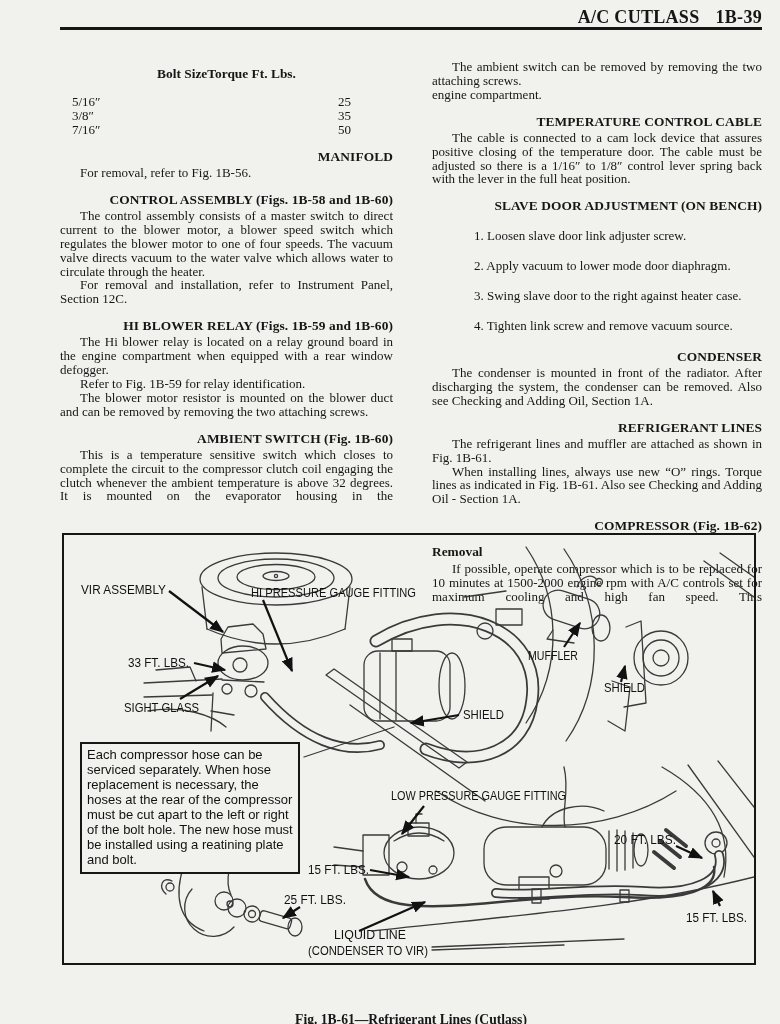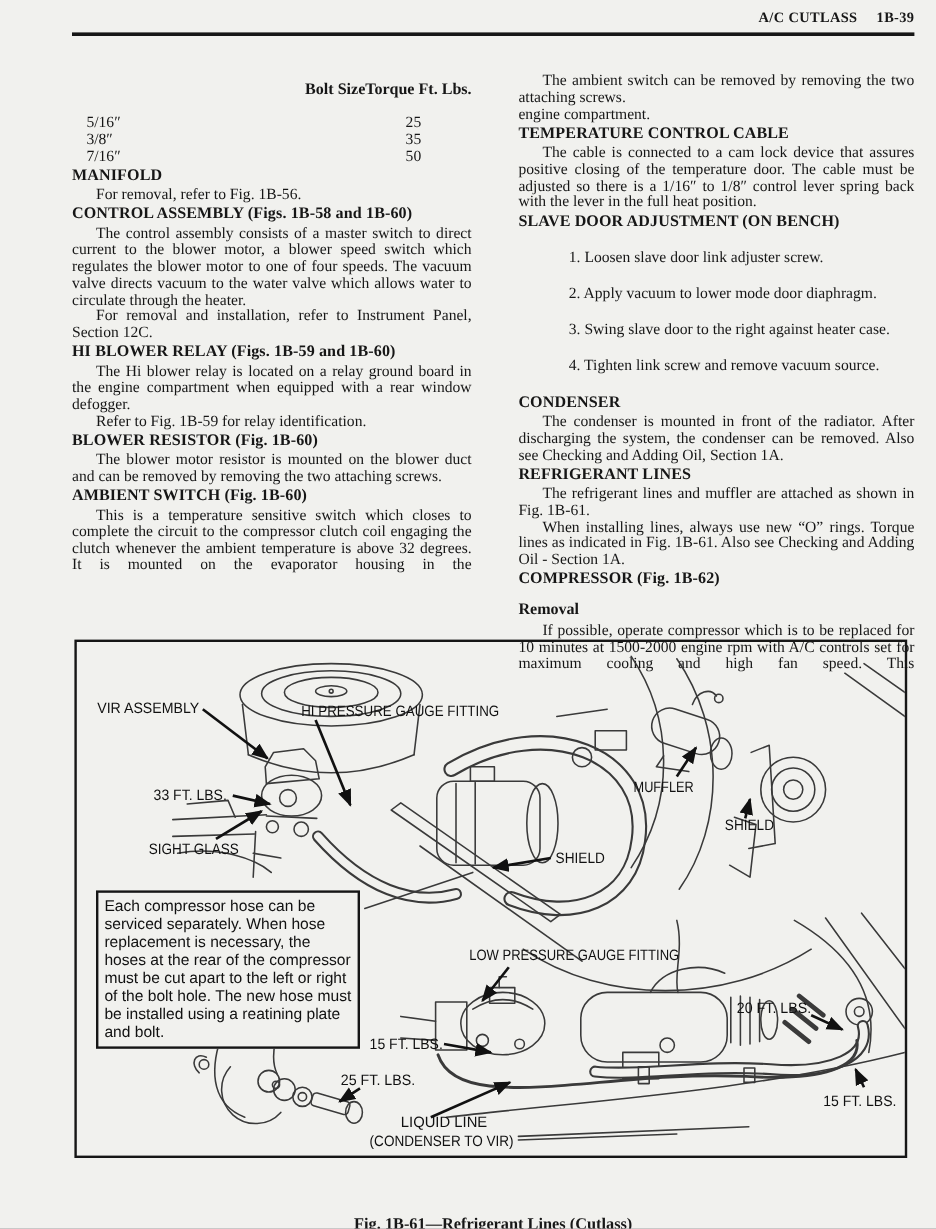--- a/index.html
+++ b/index.html
@@ -1,37 +1,37 @@
 <!DOCTYPE html>
 <html><head>
 <meta charset="utf-8">
 <style>
   html,body{margin:0;padding:0;background:#8a8a8a;}
   .page{position:relative;width:780px;height:1024px;background:#f1f1ee;
         font-family:"Liberation Serif",serif;color:#161616;overflow:hidden;}
 
   
   .hdr{position:absolute;top:7px;left:60px;width:702px;text-align:right;
-       font-weight:bold;font-size:12px;letter-spacing:.3px;}
+       font-weight:bold;font-size:18px;letter-spacing:.3px;}
   .hdr .num{margin-left:16px;}
   .rule{position:absolute;top:27px;left:60px;width:702px;height:3px;background:#161616;}
 
   
   .colL{position:absolute;left:60px;top:60px;width:333px;}
   .colR{position:absolute;left:432px;top:60px;width:330px;}
   p.body{margin:0;font-size:13px;line-height:13.9px;text-align:justify;}
   .ind{text-indent:20px;}
   .jl{text-align-last:justify;}
-  h3.sh{margin:1px 0 2px;font-size:13.4px;line-height:15px;font-weight:bold;letter-spacing:.1px;}
+  h3.sh{margin:12px 0 2px;font-size:13.4px;line-height:15px;font-weight:bold;letter-spacing:.1px;text-align:right;}
   h4.sub{margin:11px 0 2px;font-size:13.4px;font-weight:bold;}
   p.li{margin:16px;padding-left:26px;font-size:13px;line-height:13.9px;}
 
   
   .ttable{margin-top:6px;}
-  .thead{display:flex;justify-content:flex-end;font-weight:bold;font-size:13.4px;}
+  .thead{display:flex;justify-content:center;font-weight:bold;font-size:13.4px;}
   .trow{position:relative;font-size:13px;line-height:14px;}
   .trow.first{margin-top:13px;}
   .trow .sz{margin-left:12px;}
   .trow .tv{position:absolute;left:278px;top:0;}
 
   
   .figbox{position:absolute;left:62px;top:533px;width:690px;height:428px;
           border:2px solid #161616;}
   .figbox svg{position:absolute;left:0;top:0;}
   .notebox{position:absolute;left:16px;top:207px;width:206px;
@@ -83,21 +83,20 @@
     <p class="body ind">For removal, refer to Fig. 1B-56.</p>
 
     <h3 class="sh">CONTROL ASSEMBLY (Figs. 1B-58 and 1B-60)</h3>
     <p class="body ind">The control assembly consists of a master switch to direct current to the blower motor, a blower speed switch which regulates the blower motor to one of four speeds. The vacuum valve directs vacuum to the water valve which allows water to circulate through the heater.</p>
     <p class="body ind">For removal and installation, refer to Instrument Panel, Section 12C.</p>
 
     <h3 class="sh">HI BLOWER RELAY (Figs. 1B-59 and 1B-60)</h3>
     <p class="body ind">The Hi blower relay is located on a relay ground board in the engine compartment when equipped with a rear window defogger.</p>
     <p class="body ind">Refer to Fig. 1B-59 for relay identification.</p>
 
-    <h3 class="sh">BLOWER RESISTOR (Fig. 1B-60)</h3>
     <p class="body ind">The blower motor resistor is mounted on the blower duct and can be removed by removing the two attaching screws.</p>
 
     <h3 class="sh">AMBIENT SWITCH (Fig. 1B-60)</h3>
     <p class="body ind jl">This is a temperature sensitive switch which closes to complete the circuit to the compressor clutch coil engaging the clutch whenever the ambient temperature is above 32 degrees. It is mounted on the evaporator housing in the</p>
   </div>
 
   <div class="colR">
     <p class="body ind">The ambient switch can be removed by removing the two attaching screws.</p>
     <p class="body">engine compartment.</p>
 

